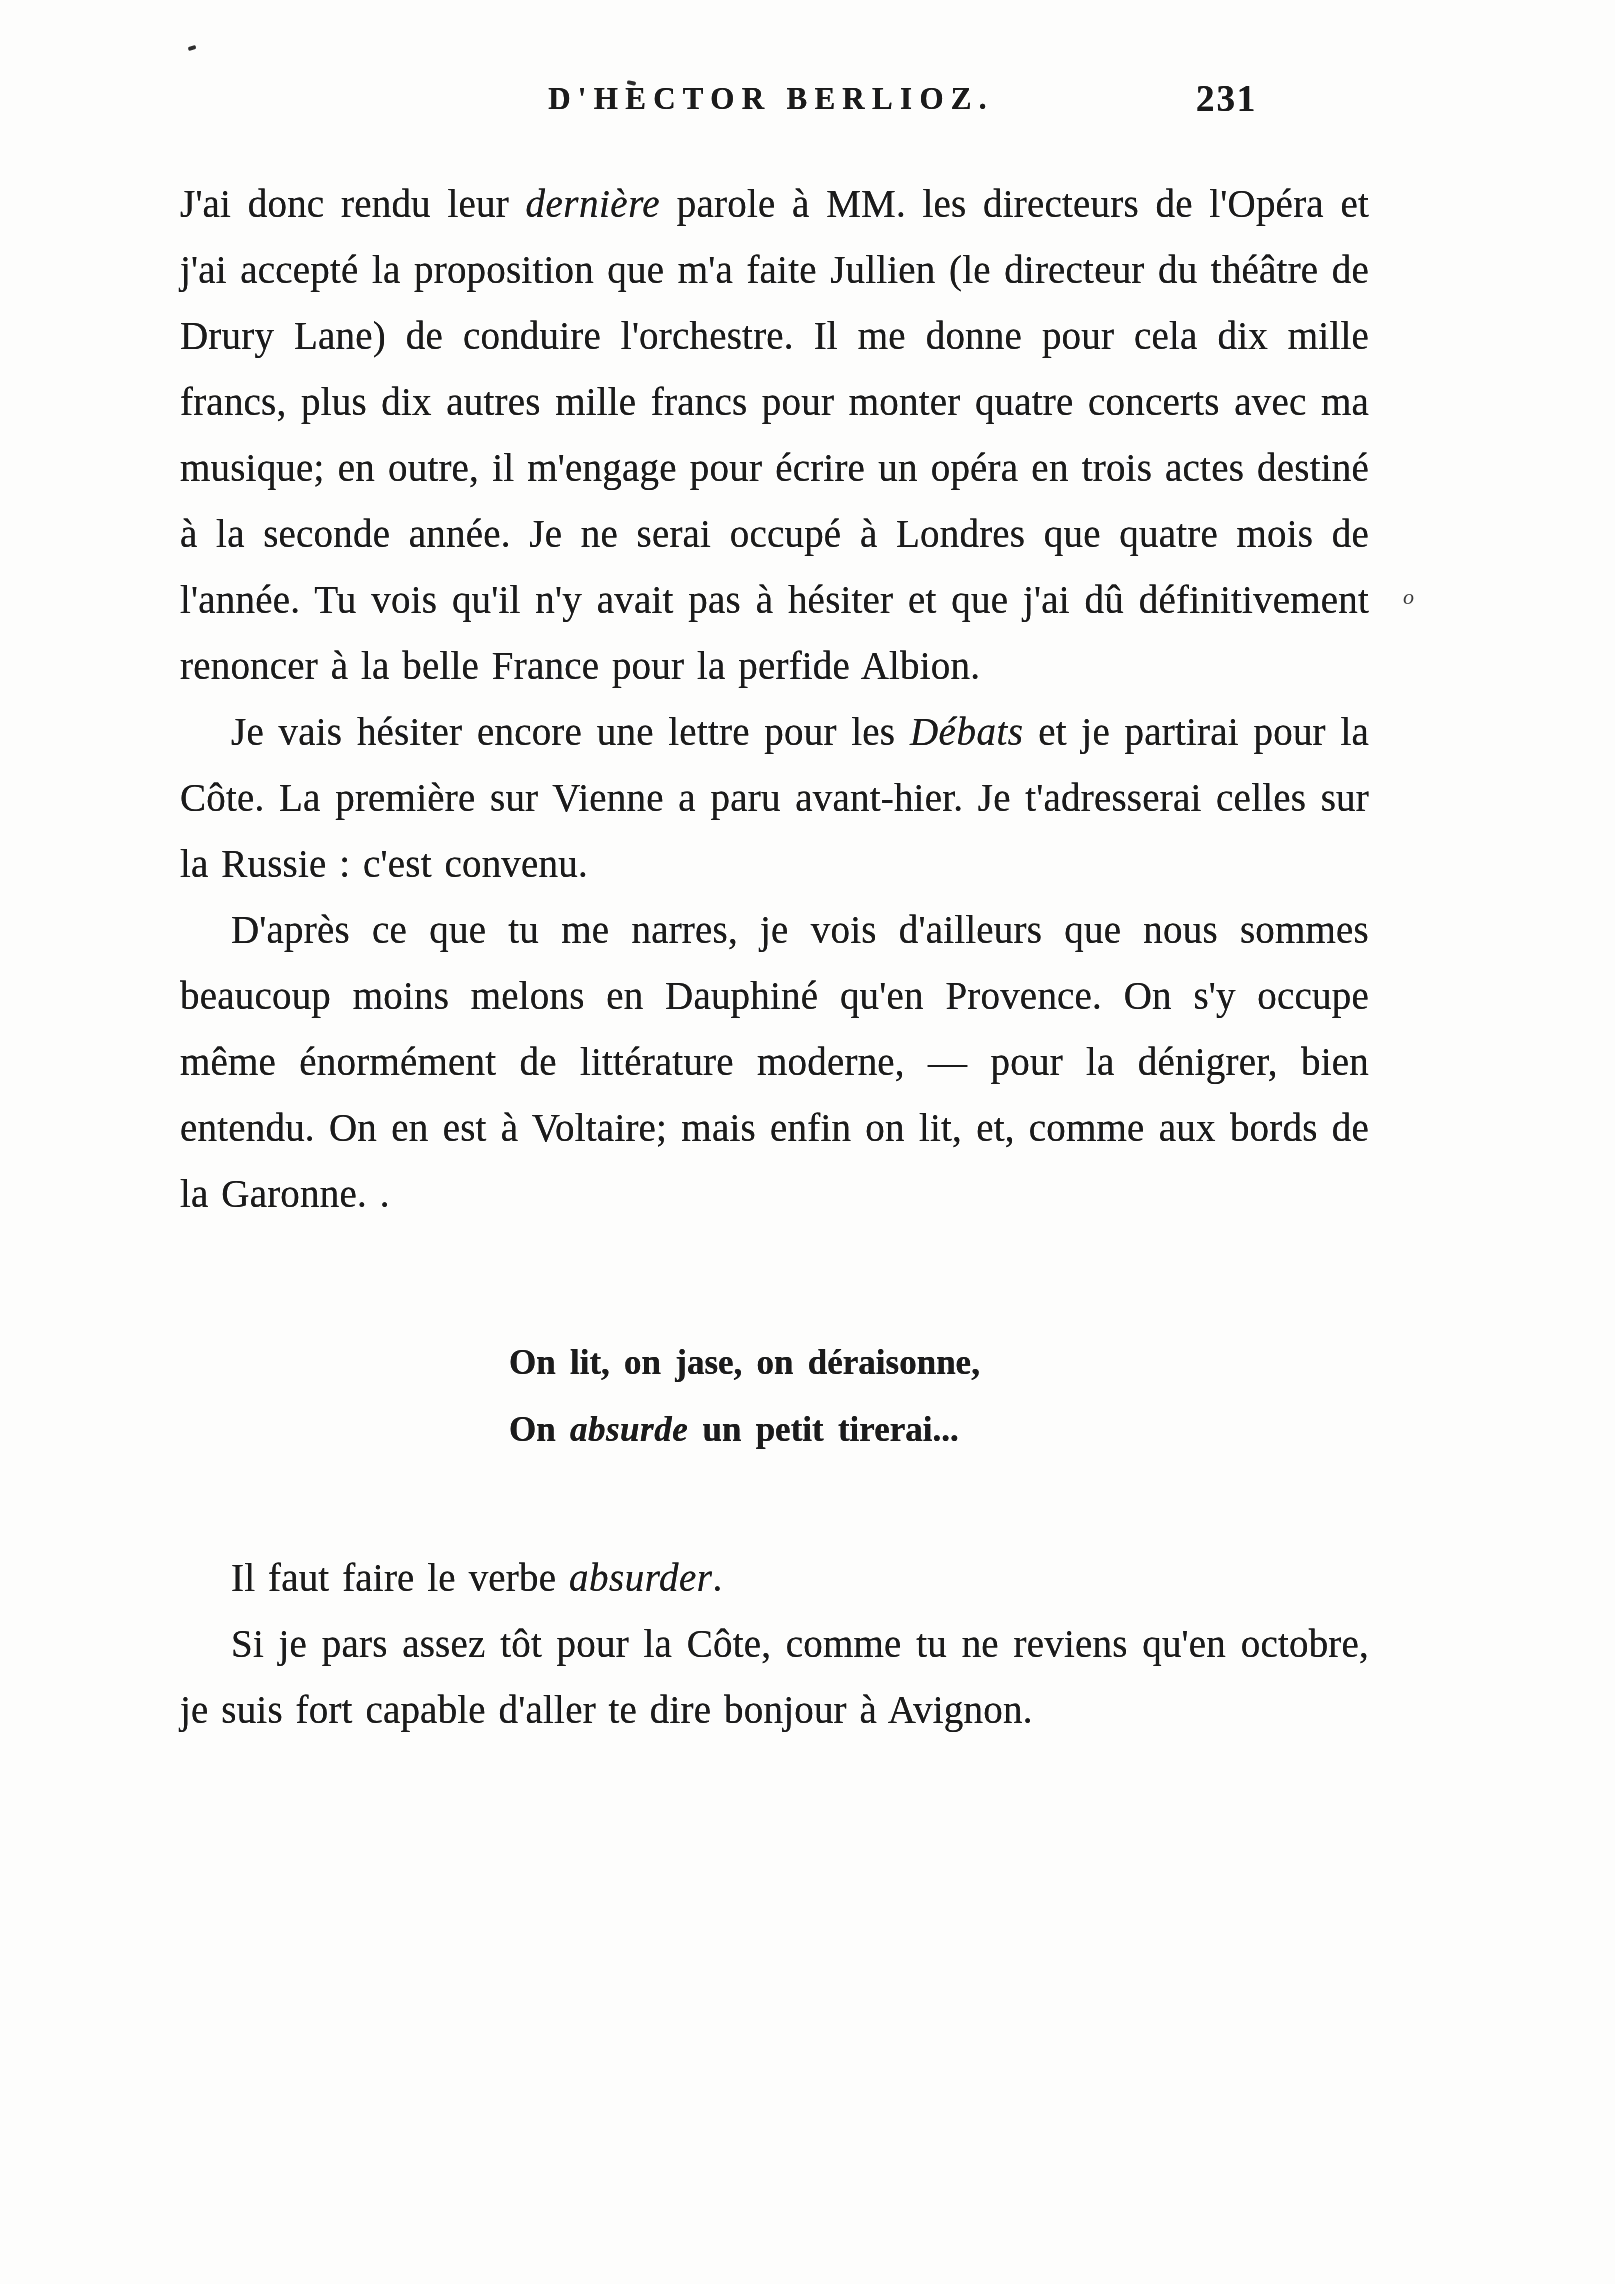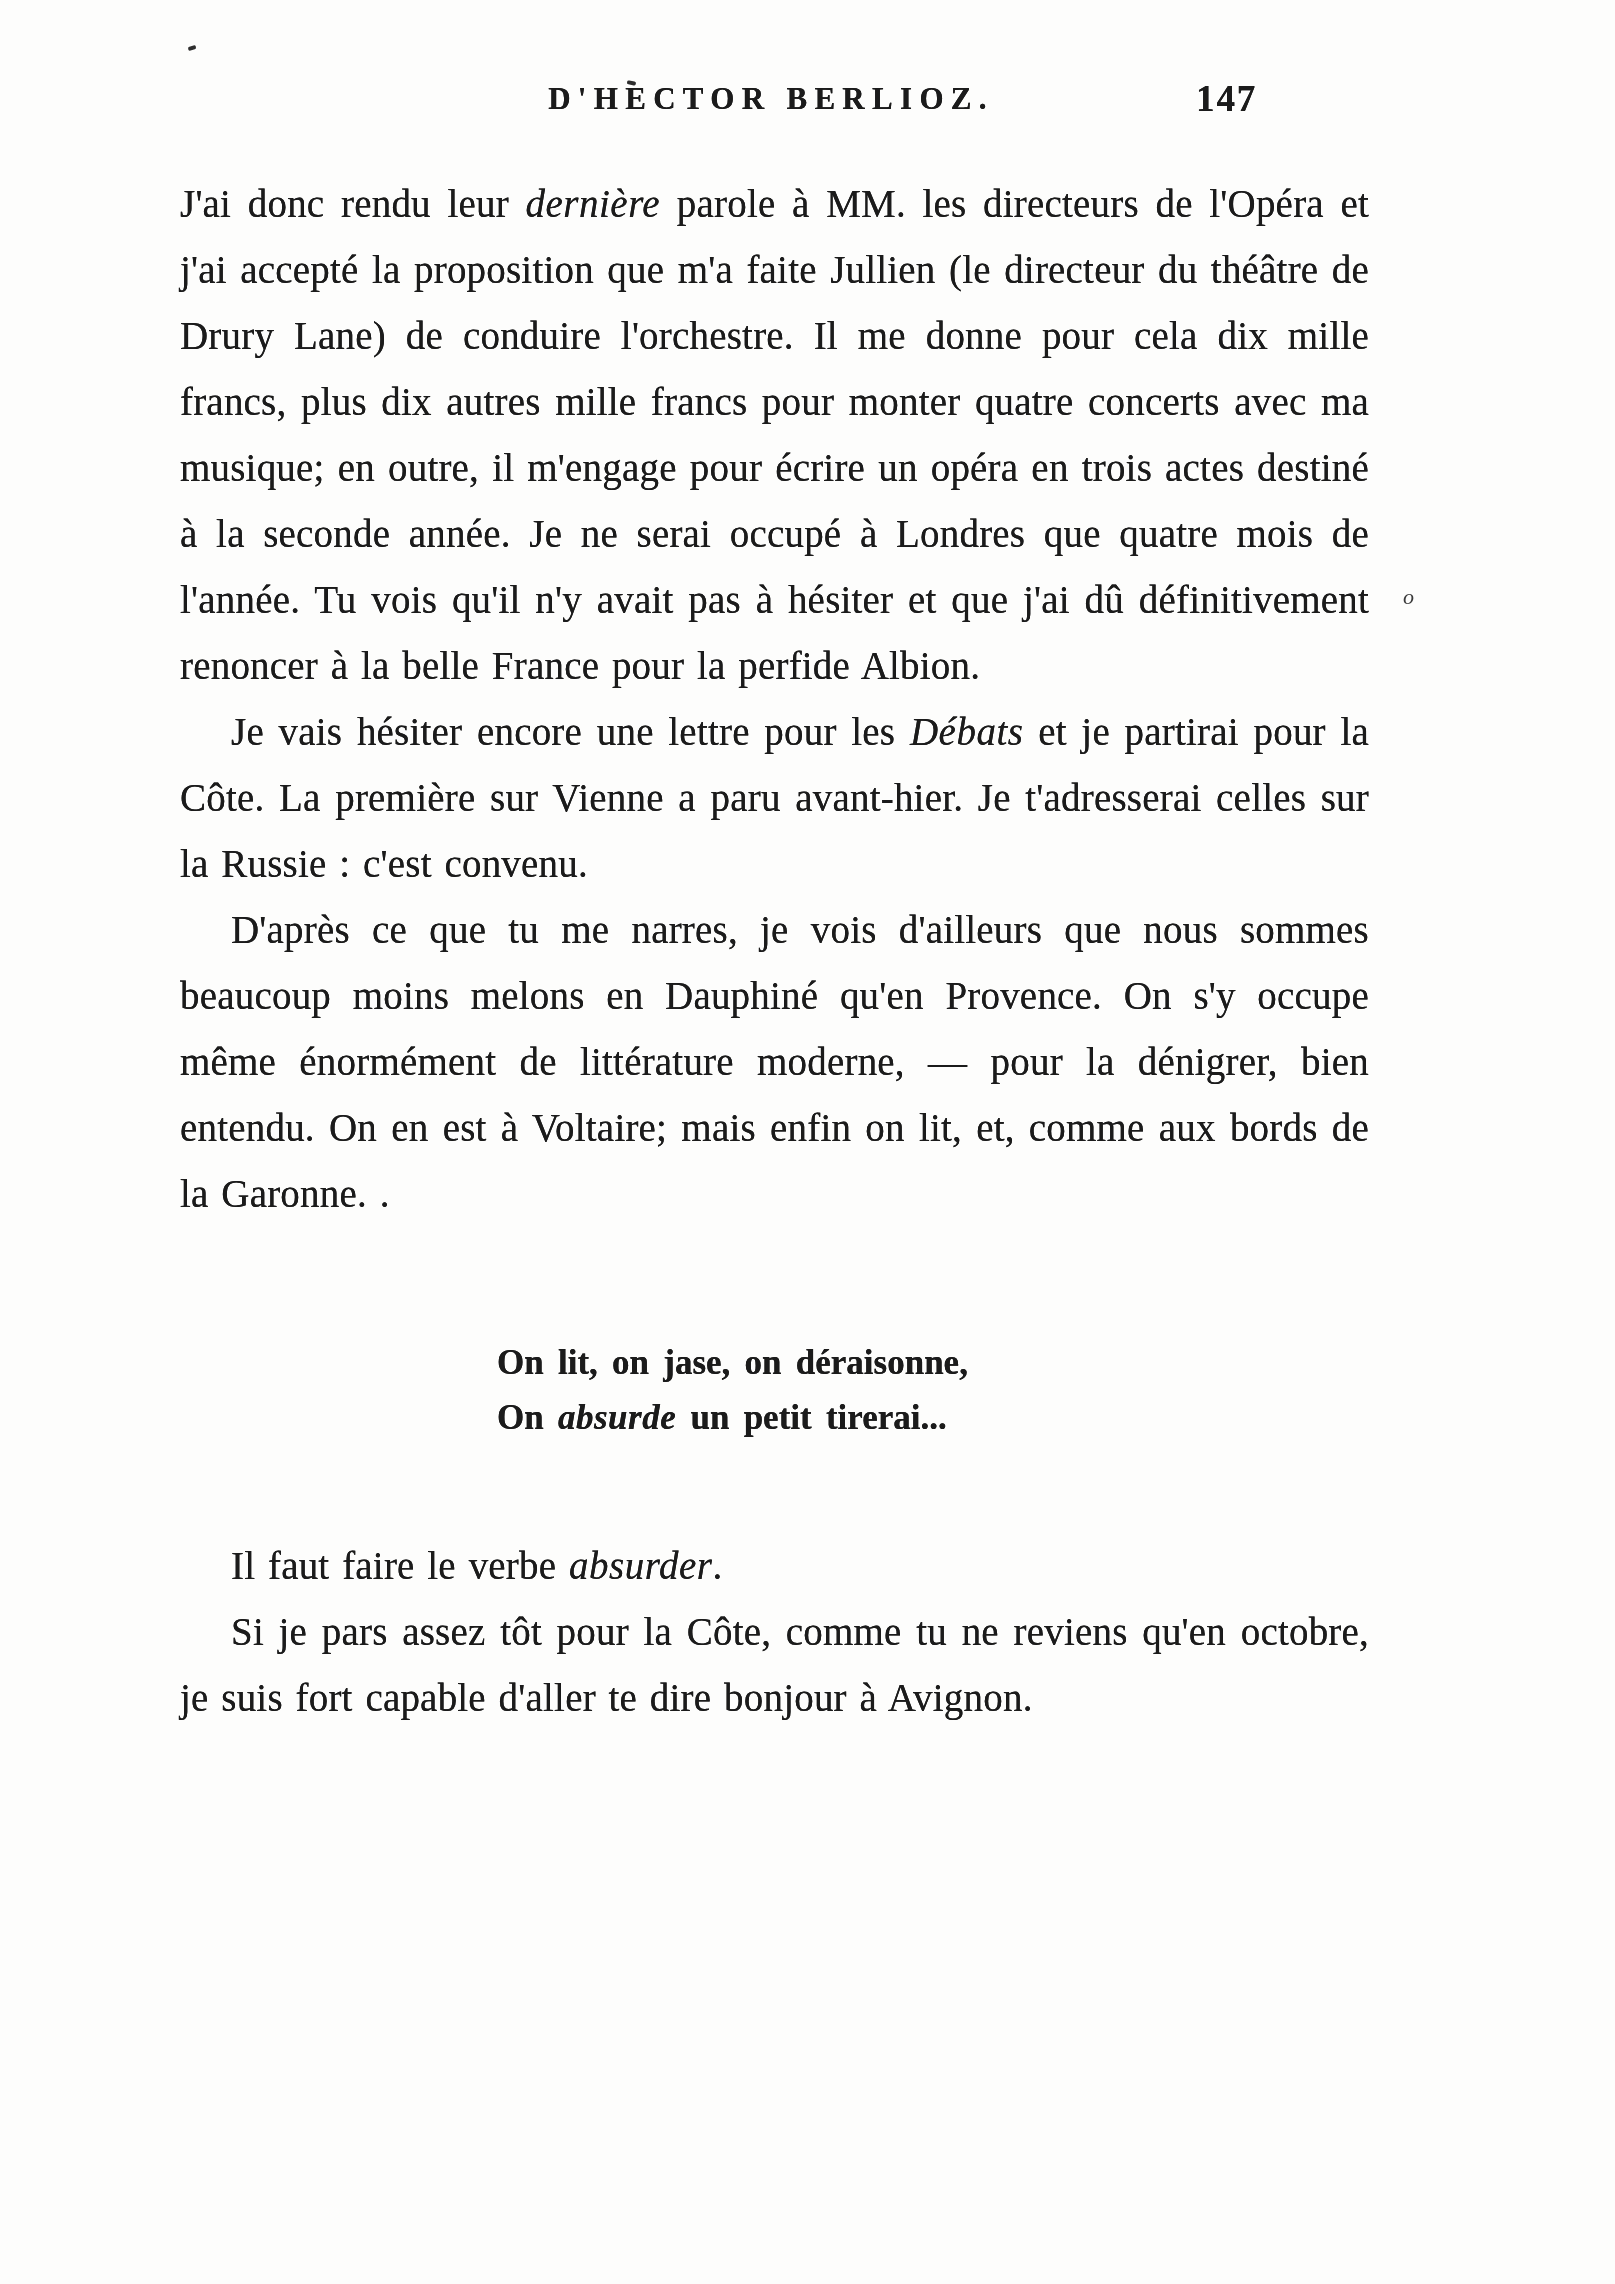--- a/index.html
+++ b/index.html
@@ -67,21 +67,21 @@
   .para.indent{
     text-indent:51px;
   }
   .verse-block{
     margin:108px 0 0 317px;
     font-size:35px;
     line-height:55px;
     font-weight:bold;
   }
   .verse-line{
-    margin:0;
+    margin:12px;
     white-space:nowrap;
     word-spacing:5.5px;
   }
   .after-verse{
     margin-top:88px;
   }
   .margin-mark{
     position:absolute;
     left:1403px;
     top:584px;
@@ -116,21 +116,21 @@
 </head>
 <body>
 
 <div class="page">
 
   <div class="ink-speck speck-1"></div>
   <div class="ink-speck speck-2"></div>
 
   <div class="page-header">
     <div class="header-title">D'HECTOR BERLIOZ.</div>
-    <div class="page-number">147</div>
+    <div class="page-number">231</div>
   </div>
 
   <span class="margin-mark">o</span>
 
   <div class="text-block">
 
     <p class="para first"><span>J'ai donc rendu leur </span><i>dernière</i><span> parole à MM. les directeurs de l'Opéra et j'ai accepté la proposition que m'a faite Jullien (le directeur du théâtre de Drury Lane) de conduire l'orchestre. Il me donne pour cela dix mille francs, plus dix autres mille francs pour monter quatre concerts avec ma musique; en outre, il m'engage pour écrire un opéra en trois actes destiné à la seconde année. Je ne serai occupé à Londres que quatre mois de l'année. Tu vois qu'il n'y avait pas à hésiter et que j'ai dû définitivement renoncer à la belle France pour la perfide Albion.</span></p>
 
     <p class="para indent"><span>Je vais hésiter encore une lettre pour les </span><i>Débats</i><span> et je partirai pour la Côte. La première sur Vienne a paru avant-hier. Je t'adresserai celles sur la Russie : c'est convenu.</span></p>
 

